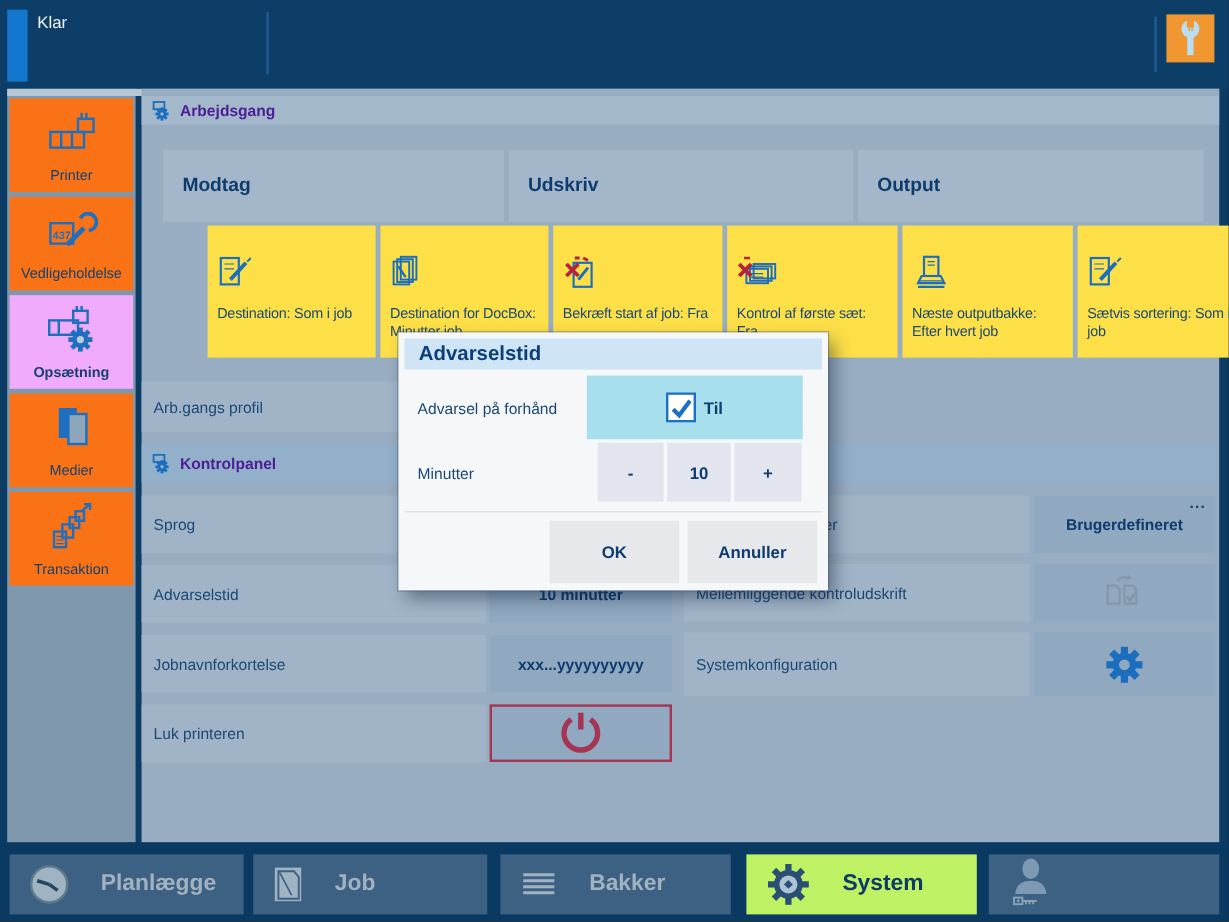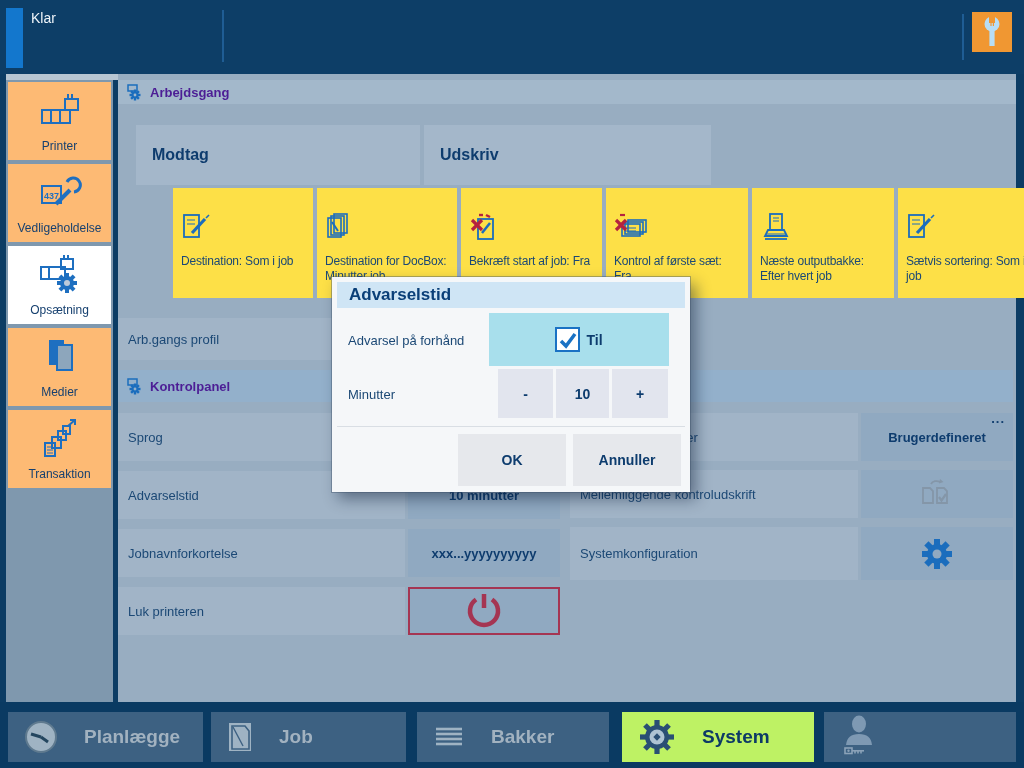--- a/index.html
+++ b/index.html
@@ -12,22 +12,22 @@
   .topbar { left:0; top:0; width:1024px; height:74px; background:#0d3e67; }
   .topbar-accent { left:6px; top:8px; width:17px; height:60px; background:#1377cd; }
   .topbar-status { left:31px; top:10px; font-size:14px; font-weight:normal; color:#eef4f9; }
   .topbar-div { top:10px; width:2px; height:52px; background:#1f5d94; }
   .wrench-btn { left:972px; top:12px; width:40px; height:40px; background:#f09732;
                 border:none; display:flex; align-items:center; justify-content:center; cursor:pointer; }
 
   
   .sidebar-col { left:6px; top:74px; width:107px; height:628px; background:#7f98ae; }
   .top-strip { left:6px; top:74px; width:1010px; height:6px; background:#b7c6d3; }
-  .side-item { left:8px; width:103px; height:78px; background:#fdba74; text-align:center; cursor:pointer; }
-  .side-item.sel { background:#ffffff; }
+  .side-item { left:8px; width:103px; height:78px; background:#f97316; text-align:center; cursor:pointer; }
+  .side-item.sel { background:#f0abfc;font-weight:bold; }
   .side-icon { position:absolute; left:0; right:0; top:8px; height:42px;
                display:flex; align-items:center; justify-content:center; }
   .side-label { position:absolute; left:0; right:0; bottom:7px; font-size:12px; color:#16406f; }
 
   
   .content-bg { left:118px; top:74px; width:898px; height:628px; background:#98adc1; }
   .band { background:#a3b8cb; display:flex; align-items:center; }
   .band-title { font-size:13px; font-weight:bold; color:#4c1d95; margin-left:6px; }
   .colhead { top:125px; height:60px; background:#a4b7ca; display:flex; align-items:center;
              padding-left:16px; font-size:16px; font-weight:bold; color:#0e3c6e; }
@@ -196,20 +196,21 @@
           </g>
           <circle r="1.4" fill="#a3b8cb"></circle>
         </g>
       </svg>
     </span>
     <span class="band-title">Arbejdsgang</span>
   </div>
 
   <div class="abs colhead" style="left:136px;width:284px">Modtag</div>
   <div class="abs colhead" style="left:424px;width:287px">Udskriv</div>
+  <div class="abs colhead" style="left:715px;width:288px">Output</div>
 
   <div class="abs card" style="left:136px;width:140px">
     <span class="card-ic">
       <svg width="32" height="32" viewBox="0 0 32 32">
         <g fill="none" stroke="#1b6dbd" stroke-width="1.8">
           <rect x="3" y="3" width="15" height="22"></rect>
           <line x1="6" y1="8" x2="14" y2="8" stroke-width="1"></line>
           <line x1="6" y1="12" x2="14" y2="12" stroke-width="1"></line>
           <line x1="11" y1="21" x2="24" y2="7" stroke-width="3.2"></line>
           <line x1="25" y1="6" x2="28" y2="3" stroke-width="1.6"></line>

